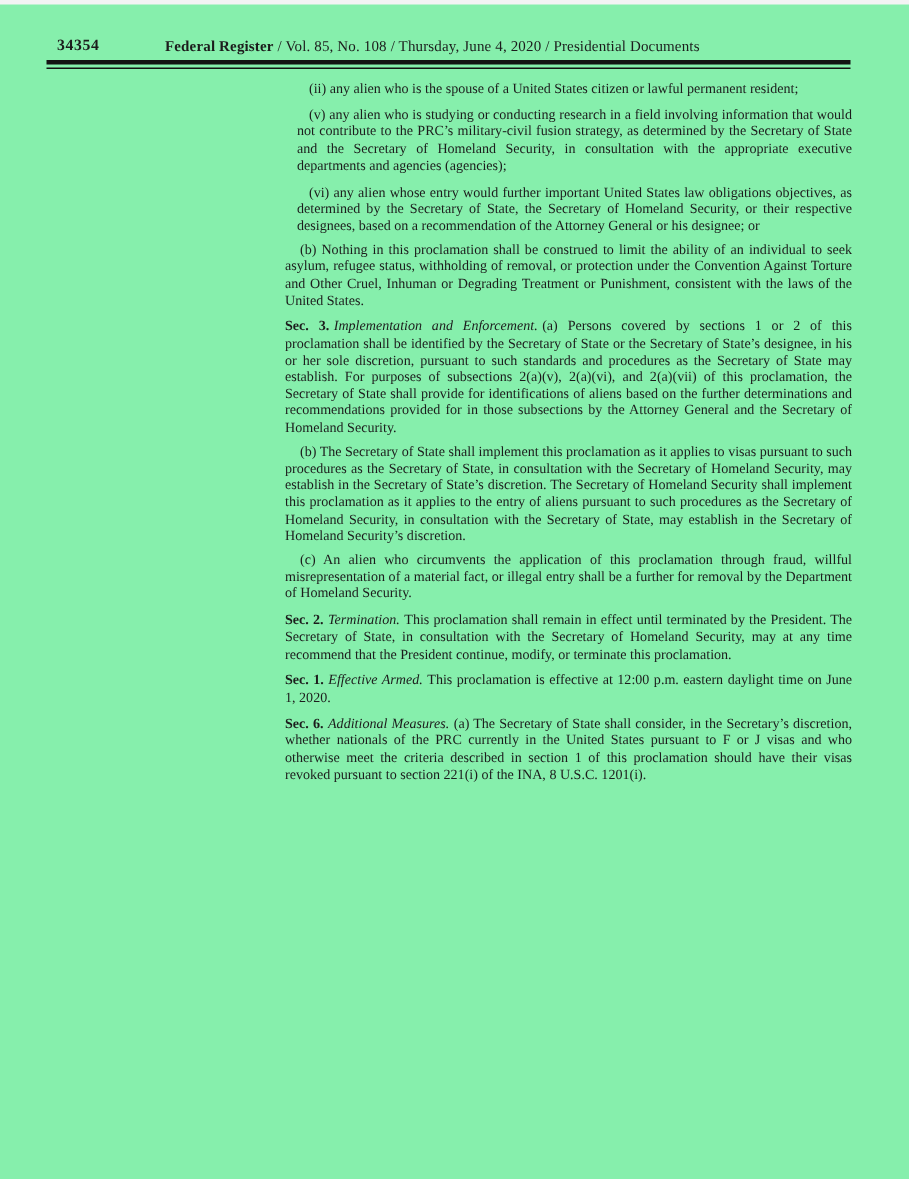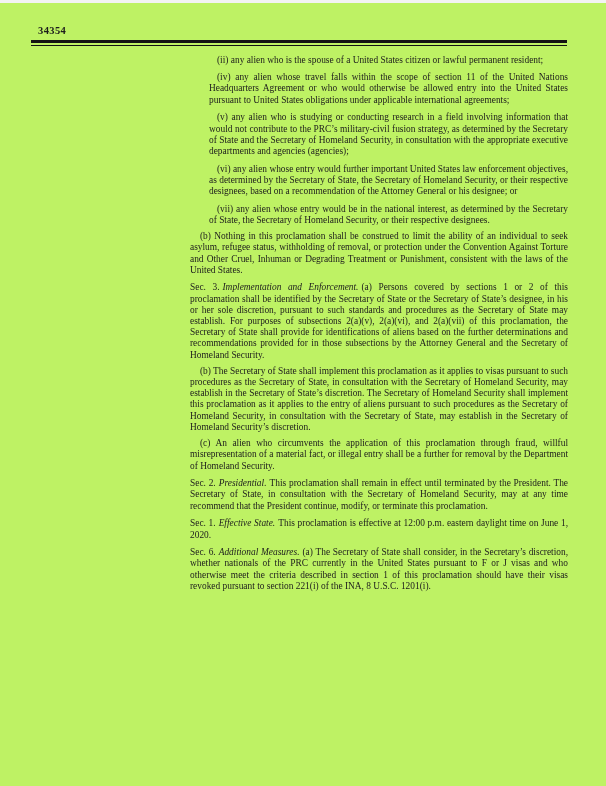--- a/index.html
+++ b/index.html
@@ -4,21 +4,21 @@
 <style>
   html, body {
     margin: 0;
     padding: 0;
     background: #ffffff;
   }
   .page {
     position: relative;
     width: 606px;
     height: 786px;
-    background: #bef264;
+    background: #86efac;
     font-family: "Liberation Serif", "DejaVu Serif", serif;
     color: #1c1c1c;
     overflow: hidden;
   }
   .scan-edge {
     position: absolute;
     top: 0; left: 0;
     width: 606px; height: 3px;
     background: #f3f3f3;
   }
@@ -61,54 +61,53 @@
     top: 48px;
     width: 378px;
     font-size: 9.4px;
     line-height: 11.2px;
     text-align: justify;
     hyphens: auto;
     -webkit-hyphens: auto;
   }
   .column p { margin: 0; }
   p.item {
-    margin-left: 19px;
+    margin-left: 8px;
     text-indent: 8px;
     margin-top: 6.5px;
   }
   p.lettered {
     text-indent: 10px;
     margin-top: 5px;
   }
   p.sec {
     text-indent: 0;
     margin-top: 6.5px;
   }
-  p.sec b { font-weight: normal; margin-right: 0.32em; }
+  p.sec b { font-weight: bold; margin-right: 0.32em; }
   p.sec i { margin-right: 0.32em; }
 </style>
 </head>
 <body>
 
 <div class="page">
   <div class="scan-edge"></div>
 
   <div class="header-row">
     <span class="pageno">34354</span>
+    <span class="htitle"><span class="journal">Federal Register</span><span> / Vol. 85, No. 108 / Thursday, June 4, 2020 / Presidential Documents</span></span>
   </div>
 
   <div class="rule"></div>
 
   <main class="column">
       <p class="item">(ii) any alien who is the spouse of a United States citizen or lawful permanent resident;</p>
-      <p class="item">(iv) any alien whose travel falls within the scope of section 11 of the United Nations Headquarters Agreement or who would otherwise be allowed entry into the United States pursuant to United States obligations under applicable international agreements;</p>
       <p class="item">(v) any alien who is studying or conducting research in a field involving information that would not contribute to the PRC’s military-civil fusion strategy, as determined by the Secretary of State and the Secretary of Homeland Security, in consultation with the appropriate executive departments and agencies (agencies);</p>
-      <p class="item">(vi) any alien whose entry would further important United States law enforcement objectives, as determined by the Secretary of State, the Secretary of Homeland Security, or their respective designees, based on a recommendation of the Attorney General or his designee; or</p>
-      <p class="item">(vii) any alien whose entry would be in the national interest, as determined by the Secretary of State, the Secretary of Homeland Security, or their respective designees.</p>
+      <p class="item">(vi) any alien whose entry would further important United States law obligations objectives, as determined by the Secretary of State, the Secretary of Homeland Security, or their respective designees, based on a recommendation of the Attorney General or his designee; or</p>
       <p class="lettered">(b) Nothing in this proclamation shall be construed to limit the ability of an individual to seek asylum, refugee status, withholding of removal, or protection under the Convention Against Torture and Other Cruel, Inhuman or Degrading Treatment or Punishment, consistent with the laws of the United States.</p>
       <p class="sec"><b>Sec. 3.</b><i>Implementation and Enforcement.</i><span>(a) Persons covered by sections 1 or 2 of this proclamation shall be identified by the Secretary of State or the Secretary of State’s designee, in his or her sole discretion, pursuant to such standards and procedures as the Secretary of State may establish. For purposes of subsections 2(a)(v), 2(a)(vi), and 2(a)(vii) of this proclamation, the Secretary of State shall provide for identifications of aliens based on the further determinations and recommendations provided for in those subsections by the Attorney General and the Secretary of Homeland Security.</span></p>
       <p class="lettered">(b) The Secretary of State shall implement this proclamation as it applies to visas pursuant to such procedures as the Secretary of State, in consultation with the Secretary of Homeland Security, may establish in the Secretary of State’s discretion. The Secretary of Homeland Security shall implement this proclamation as it applies to the entry of aliens pursuant to such procedures as the Secretary of Homeland Security, in consultation with the Secretary of State, may establish in the Secretary of Homeland Security’s discretion.</p>
       <p class="lettered">(c) An alien who circumvents the application of this proclamation through fraud, willful misrepresentation of a material fact, or illegal entry shall be a further for removal by the Department of Homeland Security.</p>
-      <p class="sec"><b>Sec. 2.</b><i>Presidential.</i><span>This proclamation shall remain in effect until terminated by the President. The Secretary of State, in consultation with the Secretary of Homeland Security, may at any time recommend that the President continue, modify, or terminate this proclamation.</span></p>
-      <p class="sec"><b>Sec. 1.</b><i>Effective State.</i><span>This proclamation is effective at 12:00 p.m. eastern daylight time on June 1, 2020.</span></p>
+      <p class="sec"><b>Sec. 2.</b><i>Termination.</i><span>This proclamation shall remain in effect until terminated by the President. The Secretary of State, in consultation with the Secretary of Homeland Security, may at any time recommend that the President continue, modify, or terminate this proclamation.</span></p>
+      <p class="sec"><b>Sec. 1.</b><i>Effective Armed.</i><span>This proclamation is effective at 12:00 p.m. eastern daylight time on June 1, 2020.</span></p>
       <p class="sec"><b>Sec. 6.</b><i>Additional Measures.</i><span>(a) The Secretary of State shall consider, in the Secretary’s discretion, whether nationals of the PRC currently in the United States pursuant to F or J visas and who otherwise meet the criteria described in section 1 of this proclamation should have their visas revoked pursuant to section 221(i) of the INA, 8 U.S.C. 1201(i).</span></p>
     </main>
 </div>
 
 </body></html>

